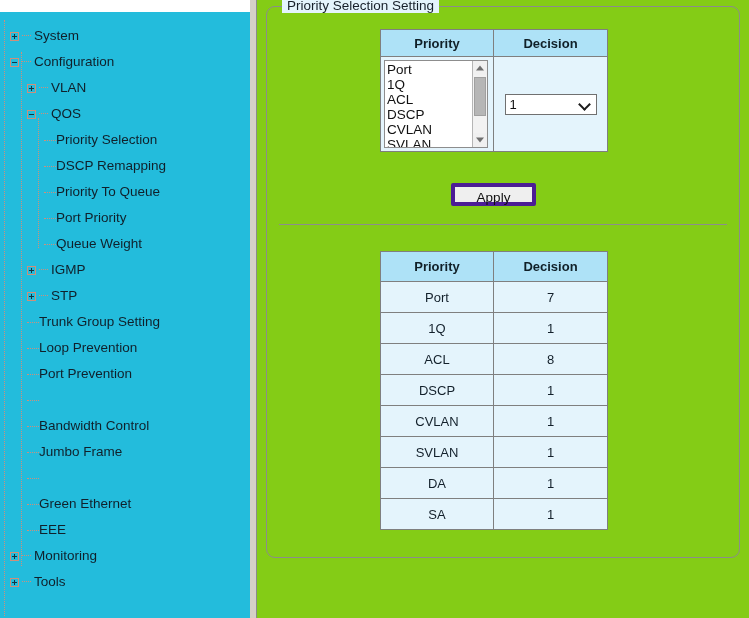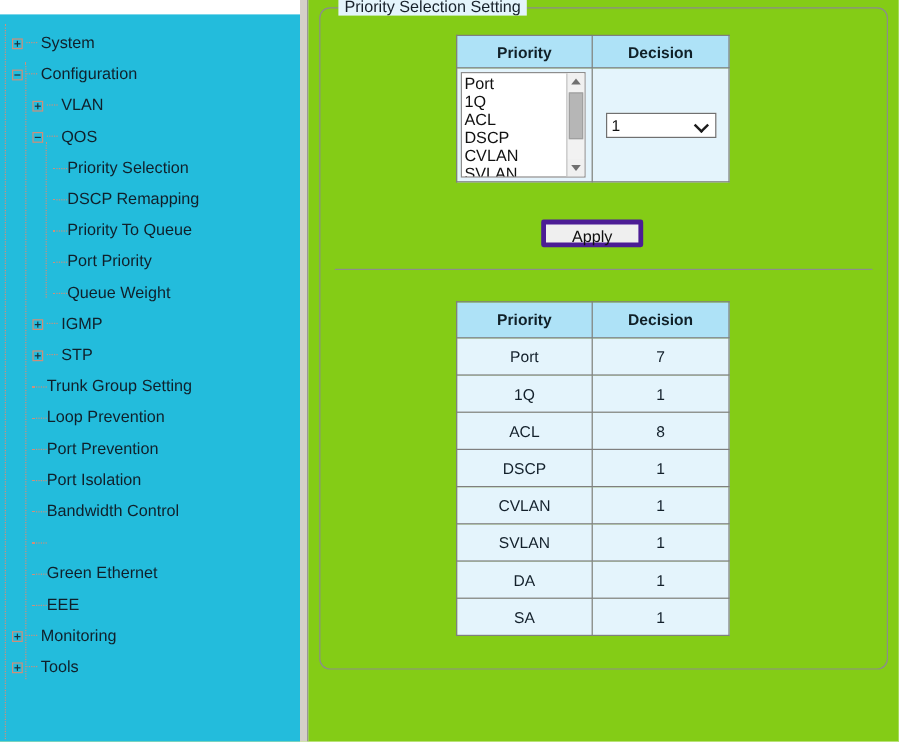--- a/index.html
+++ b/index.html
@@ -411,25 +411,28 @@
         <div class="tree-item lvl1">
           <span class="tleaf"></span>
           <span class="label">Loop Prevention</span>
         </div>
         <div class="tree-item lvl1">
           <span class="tleaf"></span>
           <span class="label">Port Prevention</span>
         </div>
         <div class="tree-item lvl1">
           <span class="tleaf"></span>
-          <span class="label">Port Isolation</span>
         </div>
         <div class="tree-item lvl1">
           <span class="tleaf"></span>
           <span class="label">Bandwidth Control</span>
+        </div>
+        <div class="tree-item lvl1">
+          <span class="tleaf"></span>
+          <span class="label">Jumbo Frame</span>
         </div>
         <div class="tree-item lvl1">
           <span class="tleaf"></span>
         </div>
         <div class="tree-item lvl1">
           <span class="tleaf"></span>
           <span class="label">Green Ethernet</span>
         </div>
         <div class="tree-item lvl1">
           <span class="tleaf"></span>

